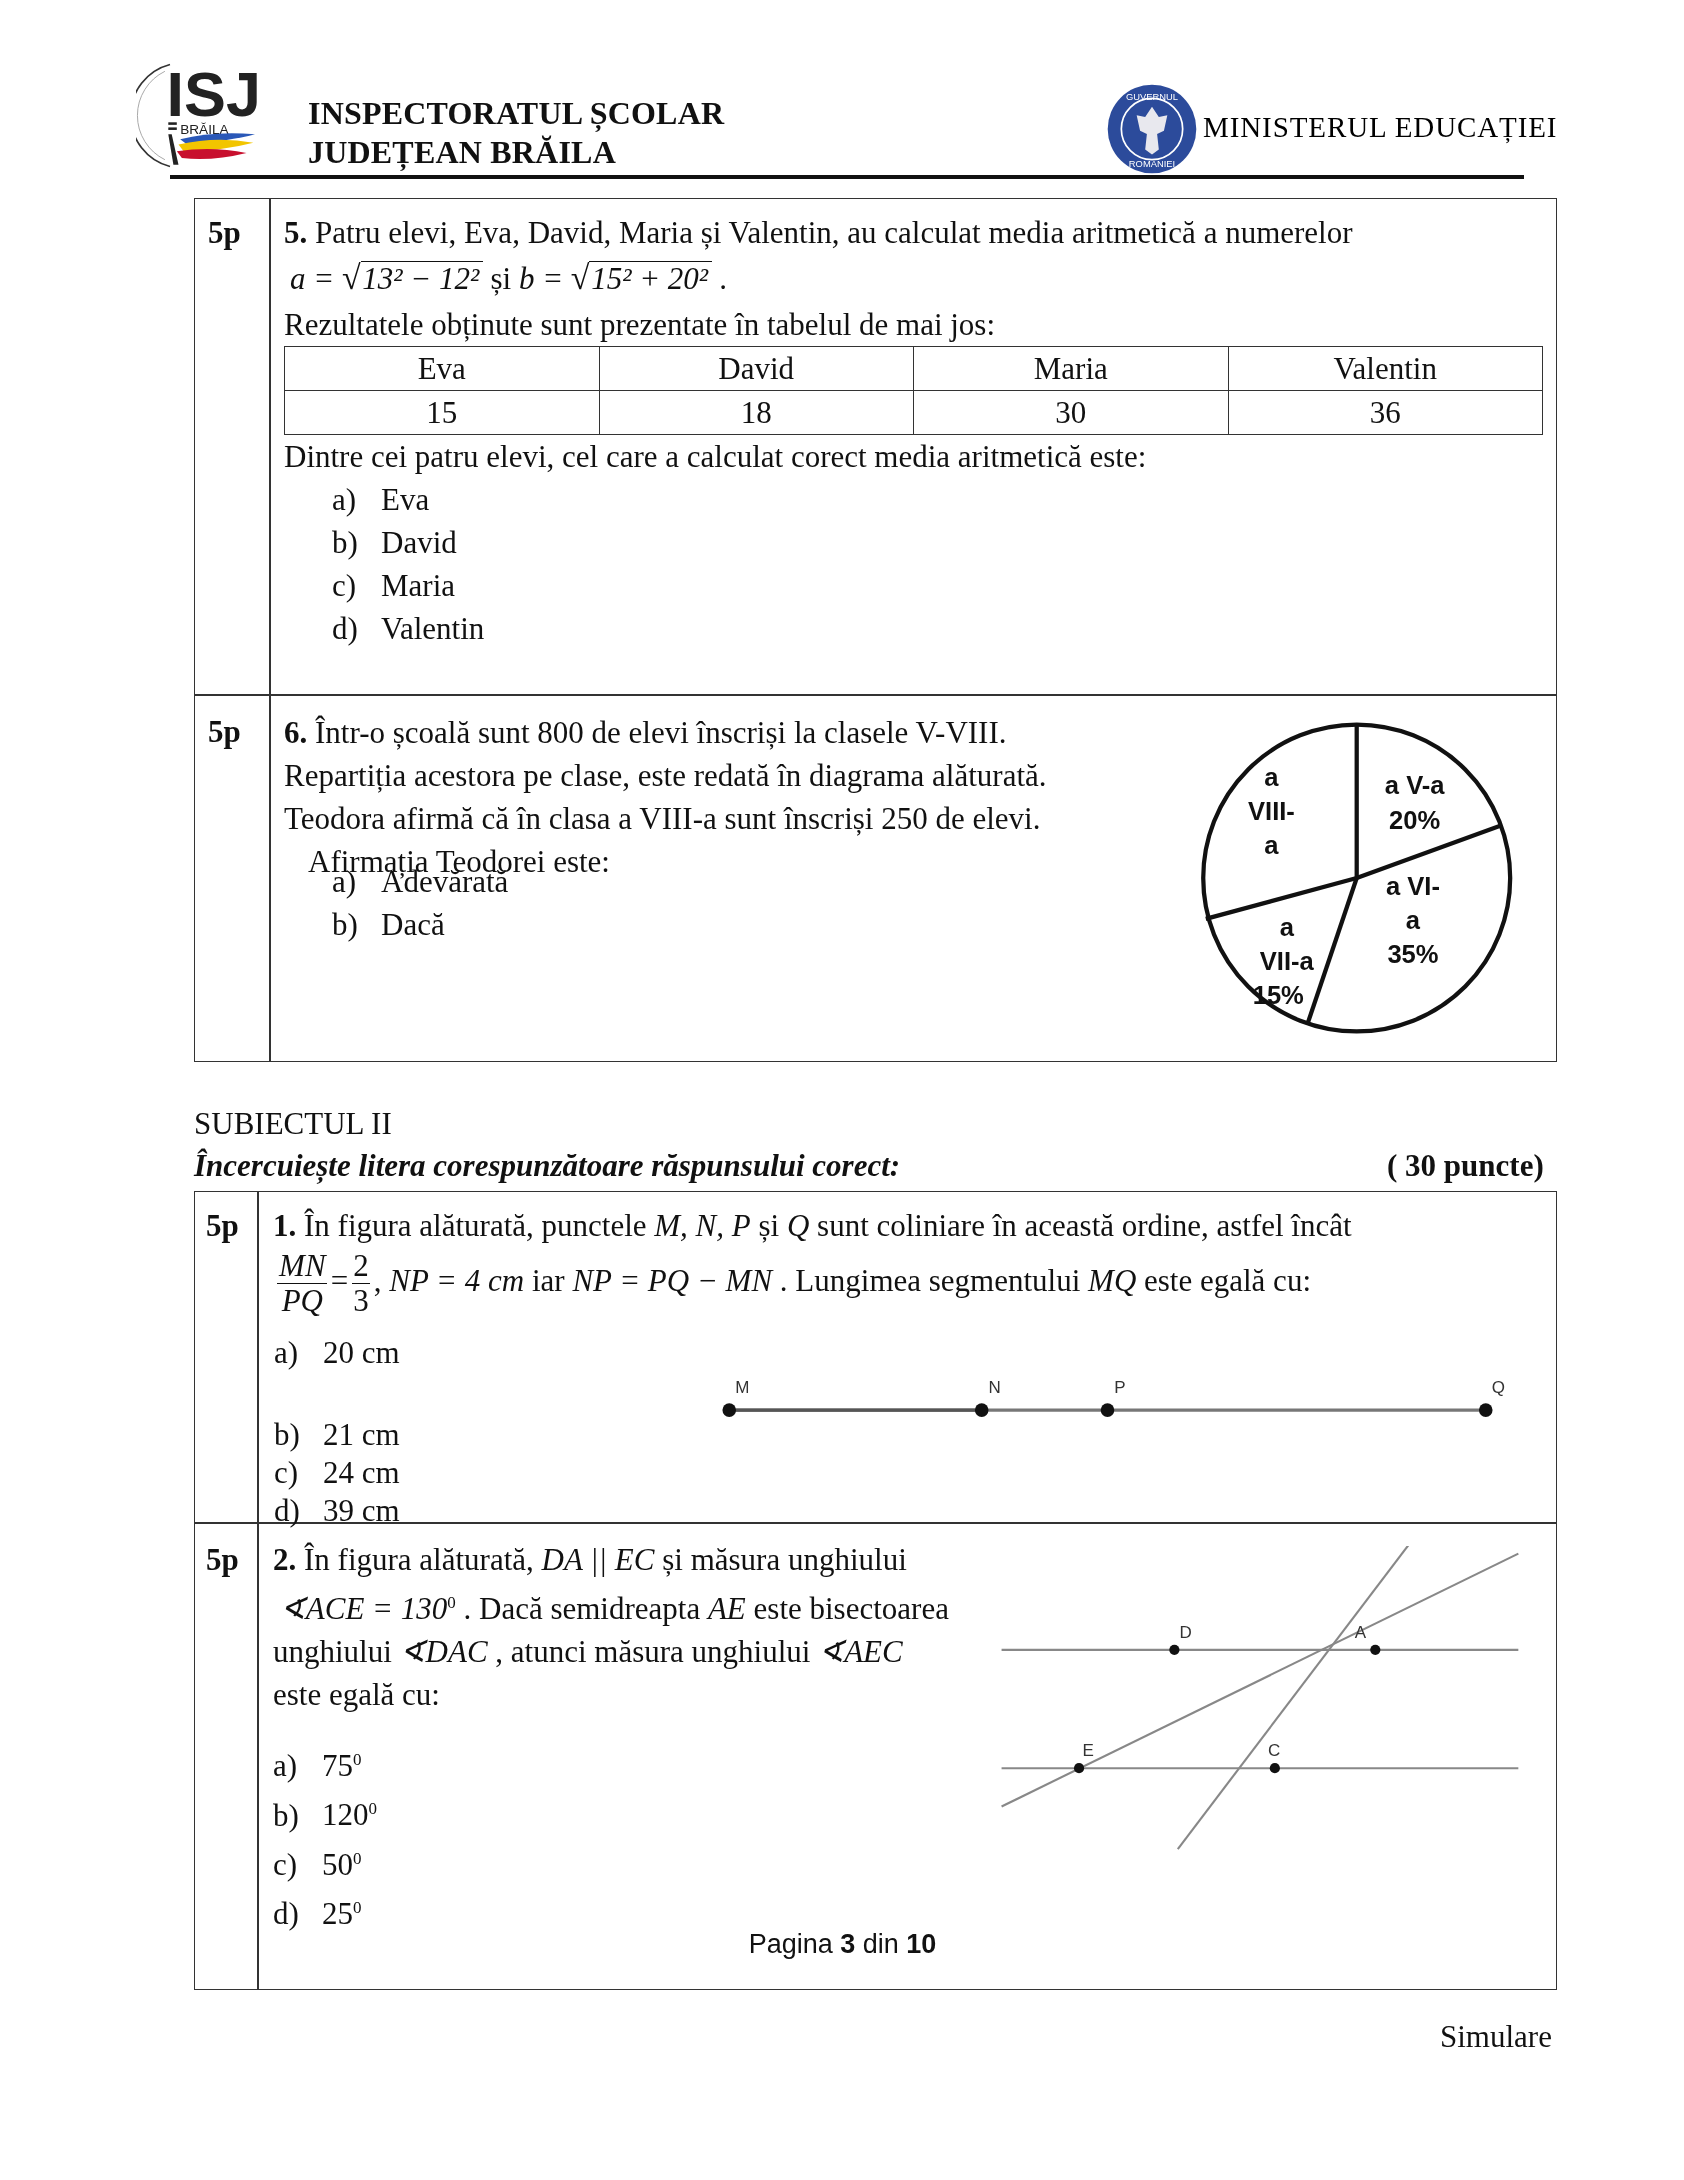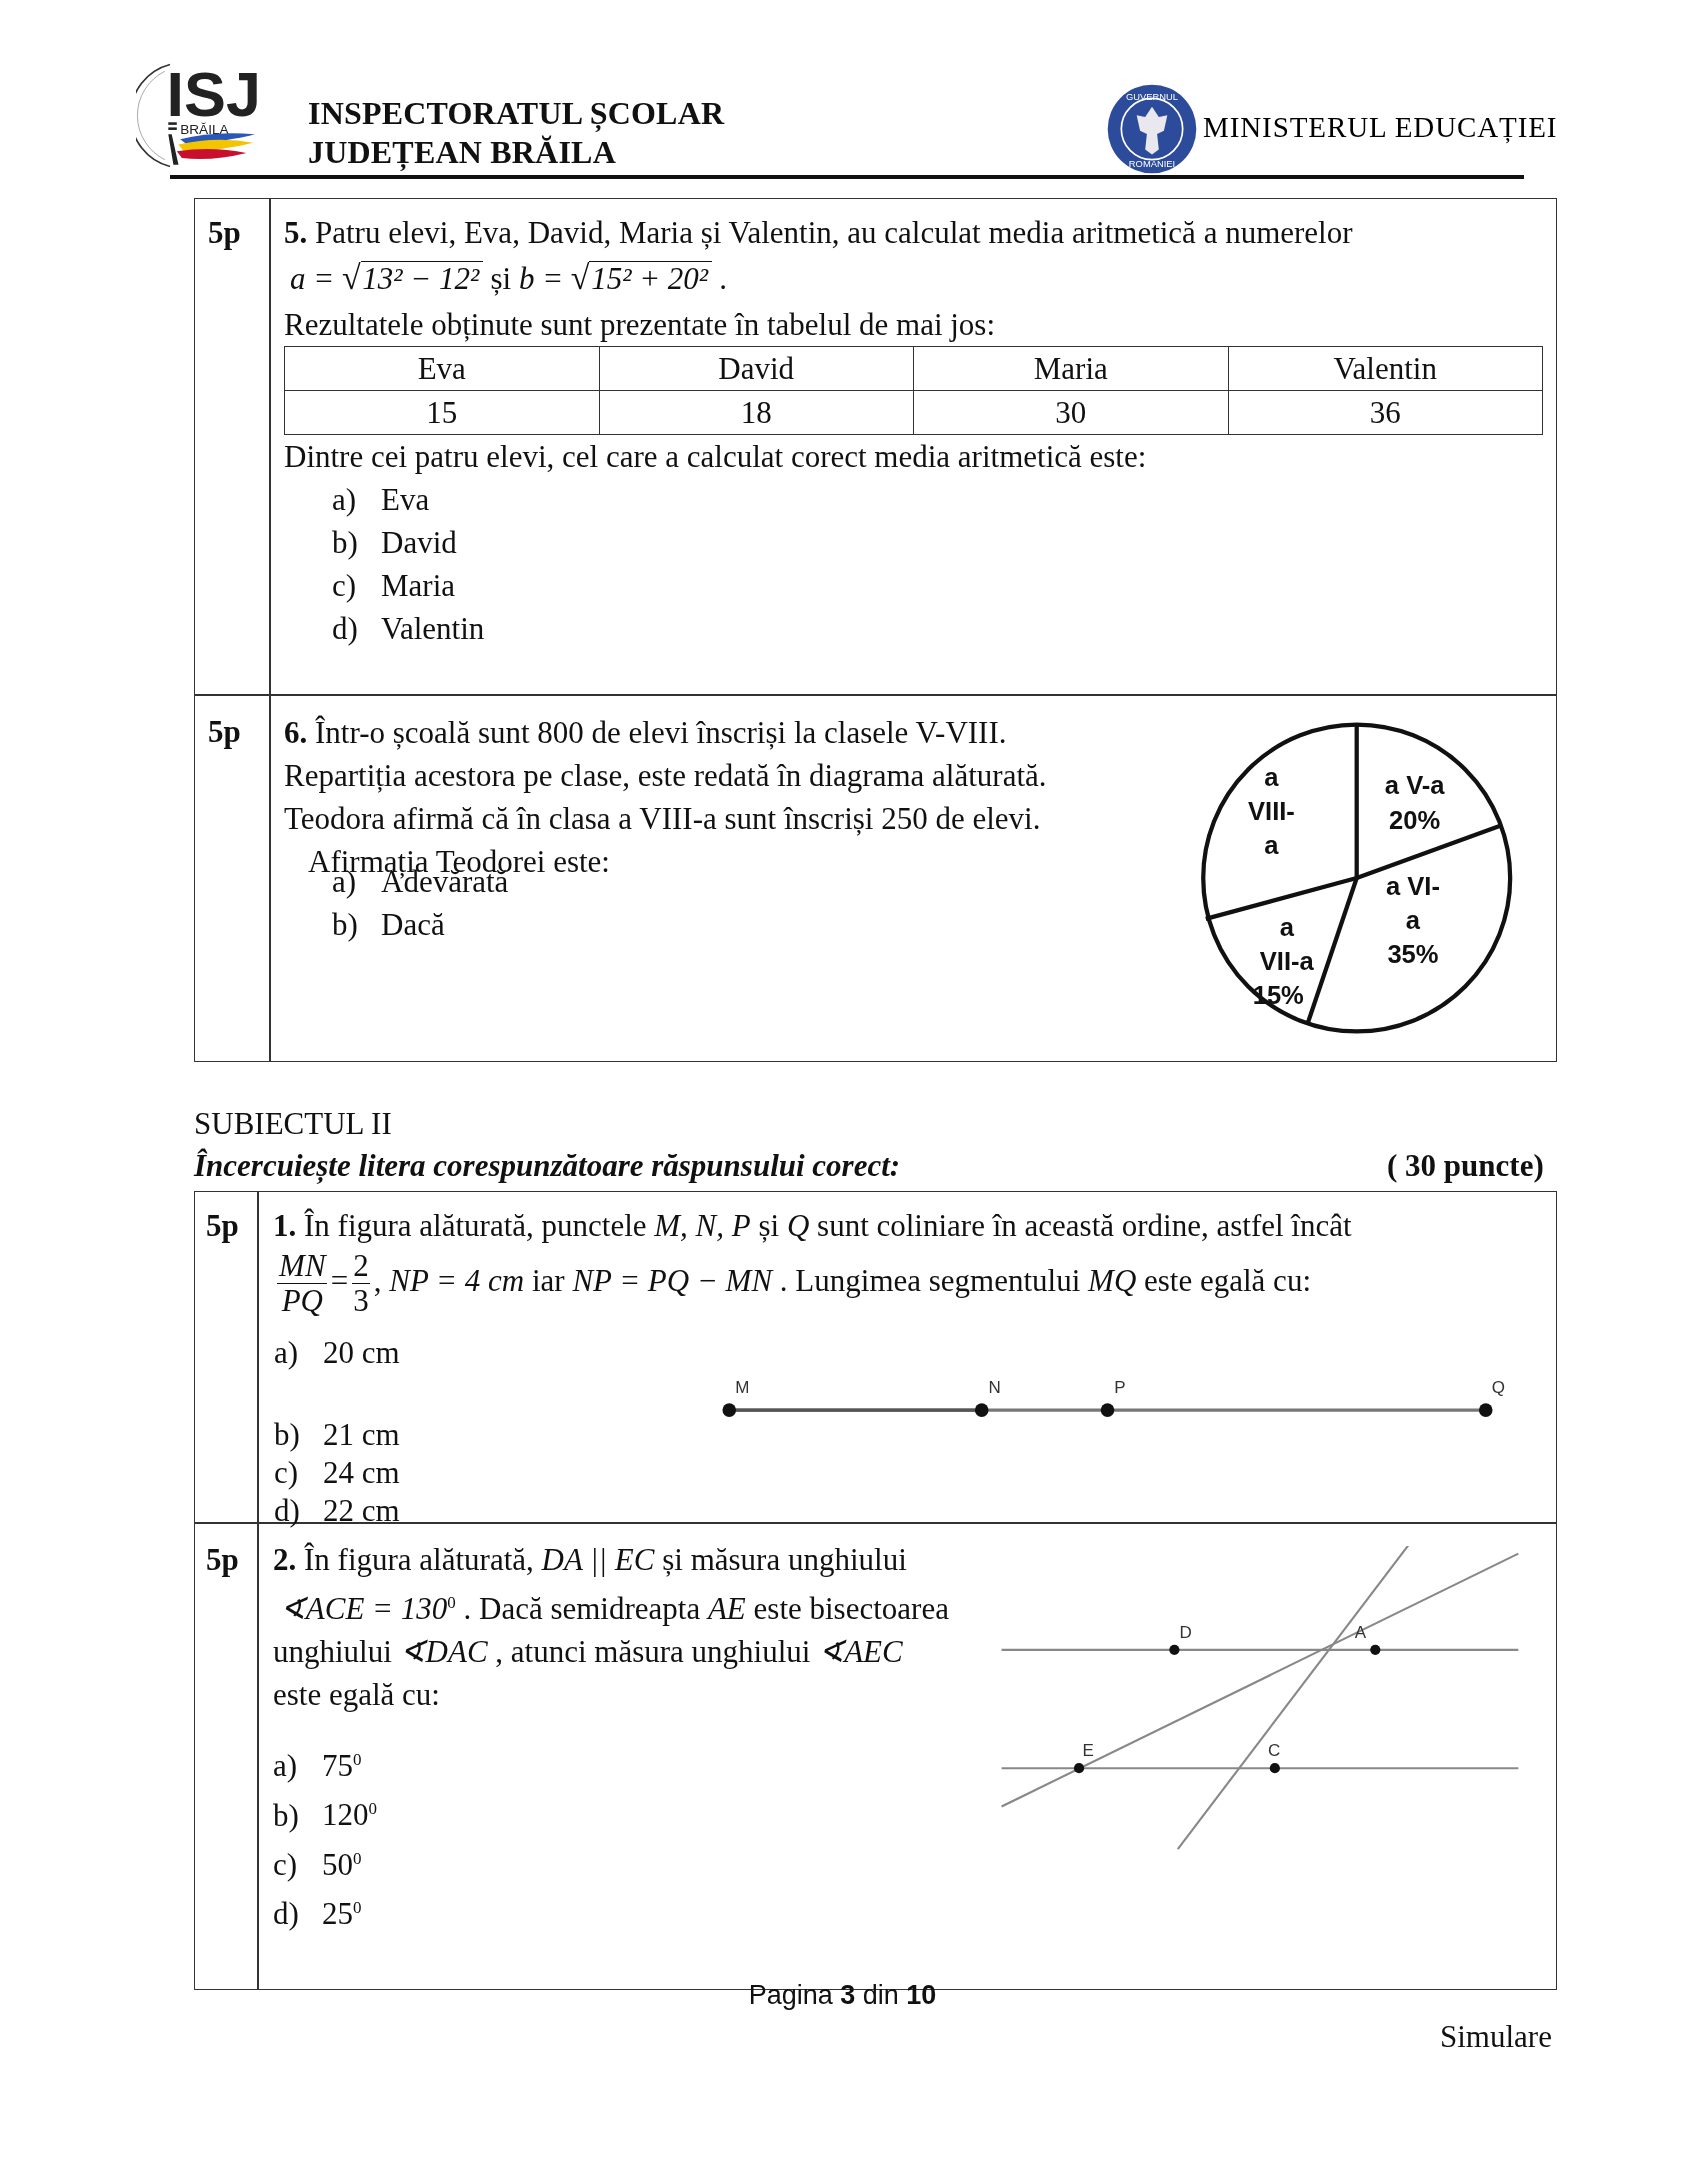--- a/index.html
+++ b/index.html
@@ -33,21 +33,21 @@
   .rad { font-size:34px; }
   sup { font-size:17px; }
   .frac { display:inline-block; vertical-align:middle; text-align:center; margin:0 3.4px; }
   .frac span { display:block; line-height:34px; }
   .frac .num { border-bottom:1.7px solid #111; padding:0 1.7px; }
 
   .sec-title { left:194px; top:1106px; font-weight:normal; font-size:31px; }
   .sec-instr { left:194px; top:1148px; font-weight:bold; font-style:italic; font-size:31px; }
   .sec-pts { left:1387px; top:1148px; font-weight:bold; font-size:31px; }
 
-  .footer-page { left:0; width:1685px; top:1980px; text-align:center; font-family:"Liberation Sans", "DejaVu Sans", sans-serif; font-size:27px; }
+  .footer-page { left:0; width:1685px; top:1929px; text-align:center; font-family:"Liberation Sans", "DejaVu Sans", sans-serif; font-size:27px; }
   .footer-page b { font-weight:bold; }
   .footer-sim { left:1440px; top:2019px; font-size:31px; }
 
   svg text { font-family:"Liberation Sans", "DejaVu Sans", sans-serif; }
 </style>
 </head>
 <body>
 
 <svg class="abs isj-logo" viewBox="0 0 160 140">
   <path d="M40 10 A62 62 0 0 0 40 130" fill="none" stroke="#333" stroke-width="2"></path>
@@ -173,21 +173,21 @@
   <b>1.</b>
   <span>În figura alăturată,  punctele </span><span class="it">M, N, P</span><span> și </span><span class="it">Q</span><span>  sunt coliniare în această ordine, astfel încât</span>
 </div>
 <div class="abs qtext" style="left:274px; top:1245px; line-height:72px;">
   <span class="frac it"><span class="num">MN</span><span>PQ</span></span>=<span class="frac"><span class="num">2</span><span>3</span></span><span>, </span><span class="it">NP = 4 cm</span><span> iar </span><span class="it">NP = PQ − MN</span><span> . Lungimea  segmentului </span><span class="it">MQ</span><span> este egală cu:</span>
 </div>
 <div class="abs" style="left:274px; top:1334px; line-height:38px;">
   <div class="opt" style="line-height:38px;"><span class="lbl">a)</span><span>20 cm</span></div>
   <div class="opt" style="line-height:38px;margin-top:44px;"><span class="lbl">b)</span><span>21 cm</span></div>
   <div class="opt" style="line-height:38px;"><span class="lbl">c)</span><span>24 cm</span></div>
-  <div class="opt" style="line-height:38px;"><span class="lbl">d)</span><span>22 cm</span></div>
+  <div class="opt" style="line-height:38px;"><span class="lbl">d)</span><span>39 cm</span></div>
 </div>
 
 <svg class="abs" style="left:707px; top:1371px;" width="818" height="68" viewBox="0 0 960 80">
   <line x1="25" y1="46" x2="915" y2="46" stroke="#777" stroke-width="4"></line>
   <line x1="25" y1="46" x2="322" y2="46" stroke="#555" stroke-width="4"></line>
   <circle cx="25" cy="46" r="8" fill="#111"></circle>
   <circle cx="322" cy="46" r="8" fill="#111"></circle>
   <circle cx="470" cy="46" r="8" fill="#111"></circle>
   <circle cx="915" cy="46" r="8" fill="#111"></circle>
   <g font-size="20" fill="#333">

